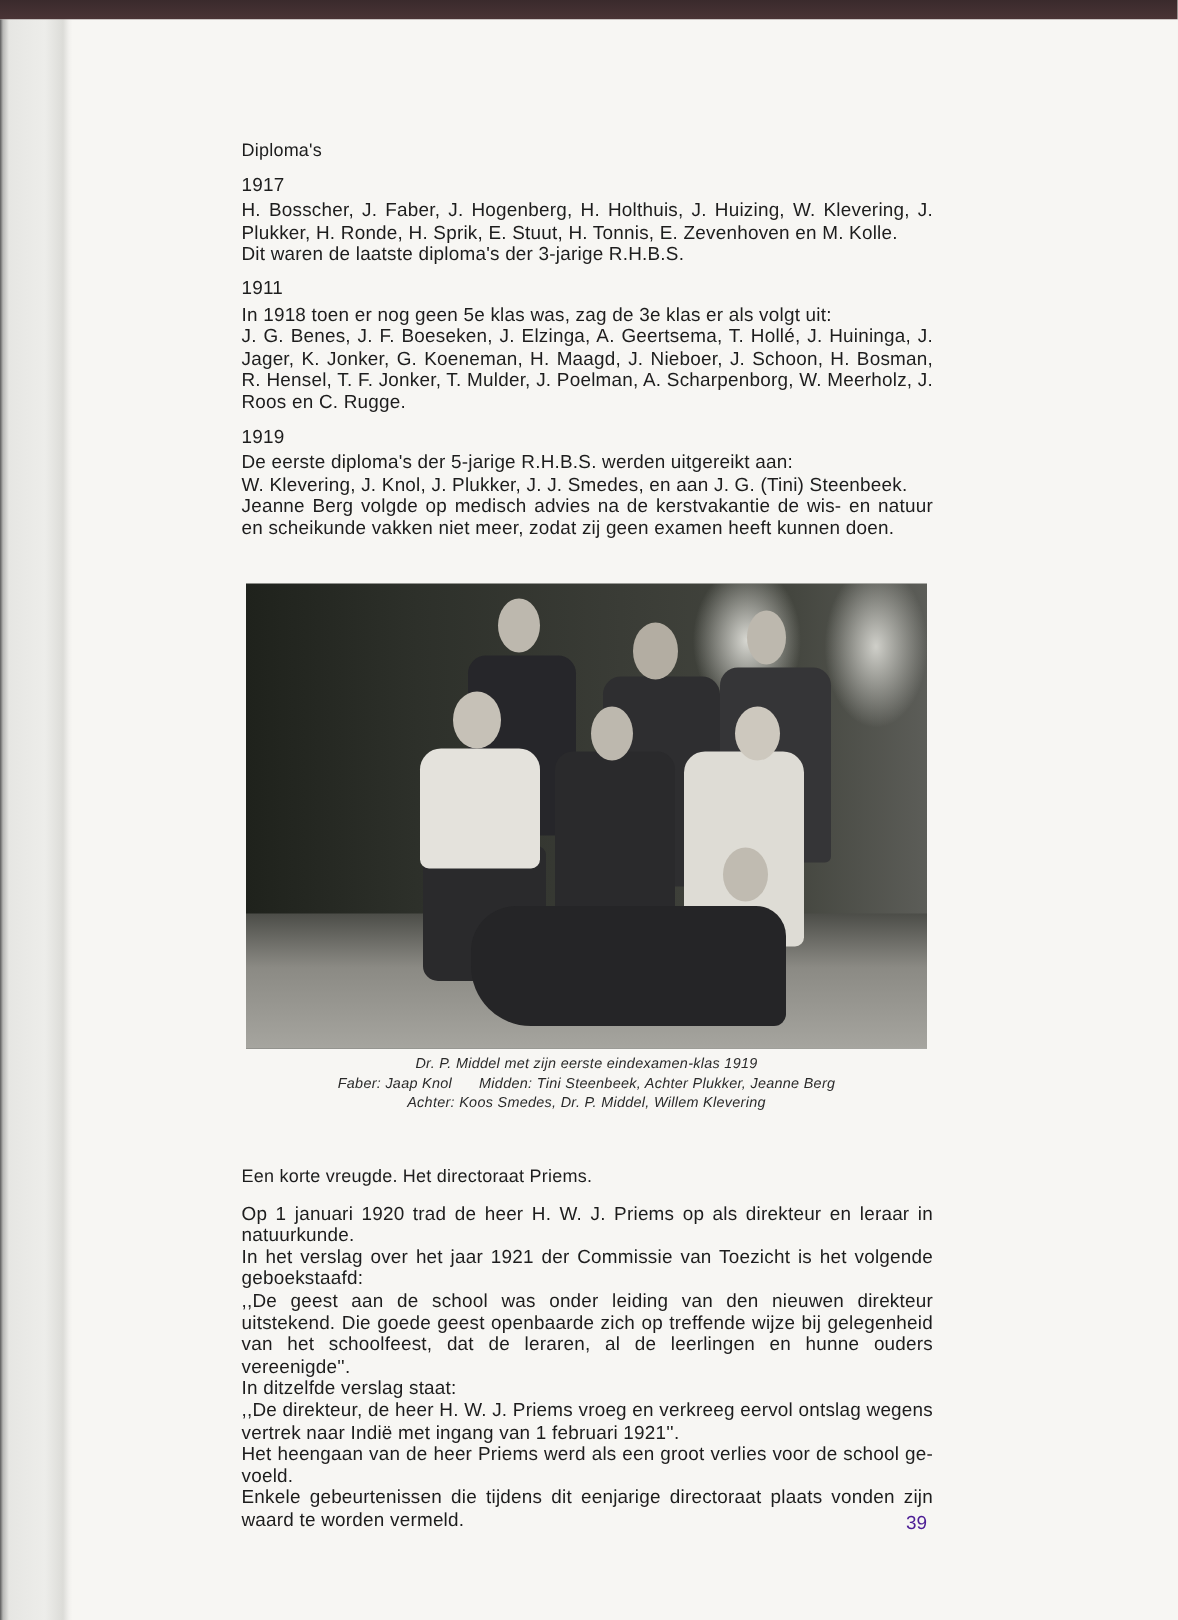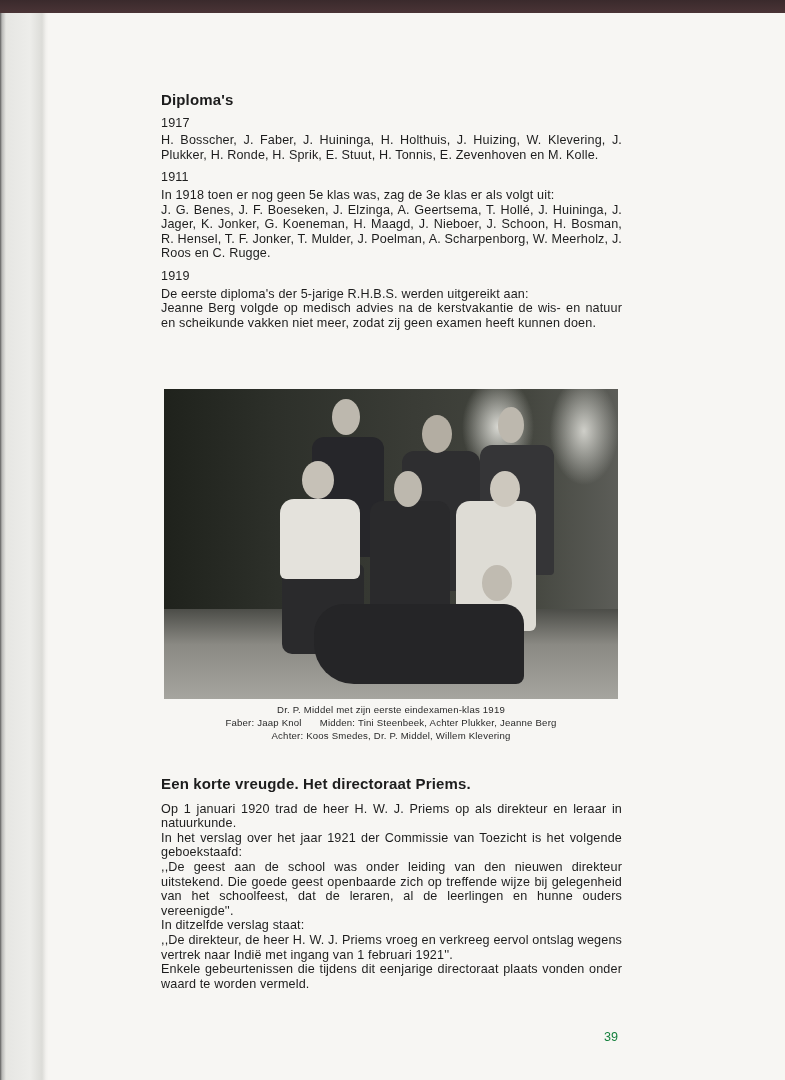--- a/index.html
+++ b/index.html
@@ -18,21 +18,21 @@
       background: linear-gradient(90deg, #5c5c5c 0px, #b8b8b6 2px, #e6e6e3 6px, #ededea 30px, #dcdcd8 42px, #f2f1ee 46px, #f6f5f2 48px);
     }
     .page {
       position: absolute; left: 48px; top: 13px; right: 0; bottom: 0;
       background: #f7f6f3;
     }
     .content {
       position: absolute; left: 161px; top: 93px; width: 461px;
       font-size: 12.6px; line-height: 14.6px; letter-spacing: 0.15px;
     }
-    .section-title { font-weight: bold; font-size: 15px; margin: 0 0 8px 0; }
+    .section-title { font-weight: normal; font-size: 12px; margin: 0 0 8px 0; }
     .year { font-weight: normal; margin: 0 0 3px 0; }
     p { margin: 0; text-align: justify; text-align-last: left; }
     .block { margin-bottom: 8px; }
     .photo {
       position: absolute; left: 164px; top: 389px; width: 454px; height: 310px;
       background:
         radial-gradient(ellipse 40px 55px at 334px 38px, #d8d8d2 0%, transparent 90%),
         radial-gradient(ellipse 38px 60px at 420px 42px, #cfcfc9 0%, transparent 90%),
         linear-gradient(90deg, #1f221c 0%, #2d302a 25%, #3a3c36 55%, #44463f 80%, #5c5d58 100%);
       overflow: hidden;
@@ -41,56 +41,58 @@
       position: absolute; left: 0; bottom: 0; width: 100%; height: 90px;
       background: linear-gradient(#4c4d48, #8b8a84 40%, #a6a59f);
     }
     .person { position: absolute; }
     .head { position: absolute; border-radius: 50%; background: #bdb8ae; }
     .body-dark { position: absolute; background: #26262a; border-radius: 12px 12px 4px 4px; }
     .body-light { position: absolute; background: #e4e2dc; border-radius: 14px 14px 6px 6px; }
     .skirt { position: absolute; background: #2a2a2c; border-radius: 6px 6px 10px 10px; }
     .caption {
       position: absolute; left: 164px; top: 703px; width: 454px;
-      text-align: center; font-size: 9.6px; line-height: 13.2px; letter-spacing: 0.2px; color: #2a2a2a;
+      text-align: center; font-size: 9.6px; line-height: 13.2px; letter-spacing: 0.2px; color: #2a2a2a; font-style: italic;
     }
     .caption span.gap { display: inline-block; width: 18px; }
     .content2 {
       position: absolute; left: 161px; top: 777px; width: 461px;
       font-size: 12.6px; line-height: 14.6px; letter-spacing: 0.15px;
     }
     .content2 .section-title { margin-bottom: 10px; }
     .page-number {
-      position: absolute; left: 604px; top: 1008px; font-size: 12.6px; color: #15803d; margin-top: 22px;
+      position: absolute; left: 604px; top: 1008px; font-size: 12.6px; color: #4c1d95;
     }
   </style>
 </head>
 <body>
 
 <div class="top-edge"></div>
 <div class="spine"></div>
 <div class="page"></div>
 
 <div class="content">
   <div class="section-title">Diploma's</div>
 
   <div class="block">
     <div class="year">1917</div>
-    <p>H. Bosscher, J. Faber, J. Huininga, H. Holthuis, J. Huizing, W. Klevering, J. Plukker, H. Ronde, H. Sprik, E. Stuut, H. Tonnis, E. Zevenhoven en M. Kolle.</p>
+    <p>H. Bosscher, J. Faber, J. Hogenberg, H. Holthuis, J. Huizing, W. Klevering, J. Plukker, H. Ronde, H. Sprik, E. Stuut, H. Tonnis, E. Zevenhoven en M. Kolle.</p>
+    <p>Dit waren de laatste diploma's der 3-jarige R.H.B.S.</p>
   </div>
 
   <div class="block">
     <div class="year">1911</div>
     <p>In 1918 toen er nog geen 5e klas was, zag de 3e klas er als volgt uit:</p>
     <p>J. G. Benes, J. F. Boeseken, J. Elzinga, A. Geertsema, T. Hollé, J. Huininga, J. Jager, K. Jonker, G. Koeneman, H. Maagd, J. Nieboer, J. Schoon, H. Bosman, R. Hensel, T. F. Jonker, T. Mulder, J. Poelman, A. Scharpenborg, W. Meerholz, J. Roos en C. Rugge.</p>
   </div>
 
   <div class="block">
     <div class="year">1919</div>
     <p>De eerste diploma's der 5-jarige R.H.B.S. werden uitgereikt aan:</p>
+    <p>W. Klevering, J. Knol, J. Plukker, J. J. Smedes, en aan J. G. (Tini) Steenbeek.</p>
     <p>Jeanne Berg volgde op medisch advies na de kerstvakantie de wis- en natuur en scheikunde vakken niet meer, zodat zij geen examen heeft kunnen doen.</p>
   </div>
 </div>
 
 <div class="photo" title="Black-and-white group photograph of eight people in a garden, 1919">
   <div class="ground"></div>
 
   <div class="person">
     <div class="body-dark" style="left:148px; top:48px; width:72px; height:120px;"></div>
     <div class="head" style="left:168px; top:10px; width:28px; height:36px;"></div>
@@ -132,16 +134,17 @@
   <div>Achter: Koos Smedes, Dr. P. Middel, Willem Klevering</div>
 </div>
 
 <div class="content2">
   <div class="section-title">Een korte vreugde. Het directoraat Priems.</div>
   <p>Op 1 januari 1920 trad de heer H. W. J. Priems op als direkteur en leraar in natuurkunde.</p>
   <p>In het verslag over het jaar 1921 der Commissie van Toezicht is het volgende geboekstaafd:</p>
   <p>,,De geest aan de school was onder leiding van den nieuwen direkteur uitstekend. Die goede geest openbaarde zich op treffende wijze bij gelegenheid van het schoolfeest, dat de leraren, al de leerlingen en hunne ouders vereenigde''.</p>
   <p>In ditzelfde verslag staat:</p>
   <p>,,De direkteur, de heer H. W. J. Priems vroeg en verkreeg eervol ontslag wegens vertrek naar Indië met ingang van 1 februari 1921''.</p>
-  <p>Enkele gebeurtenissen die tijdens dit eenjarige directoraat plaats vonden onder waard te worden vermeld.</p>
+  <p>Het heengaan van de heer Priems werd als een groot verlies voor de school ge-voeld.</p>
+  <p>Enkele gebeurtenissen die tijdens dit eenjarige directoraat plaats vonden zijn waard te worden vermeld.</p>
 </div>
 
 <div class="page-number">39</div>
 
 </body></html>

